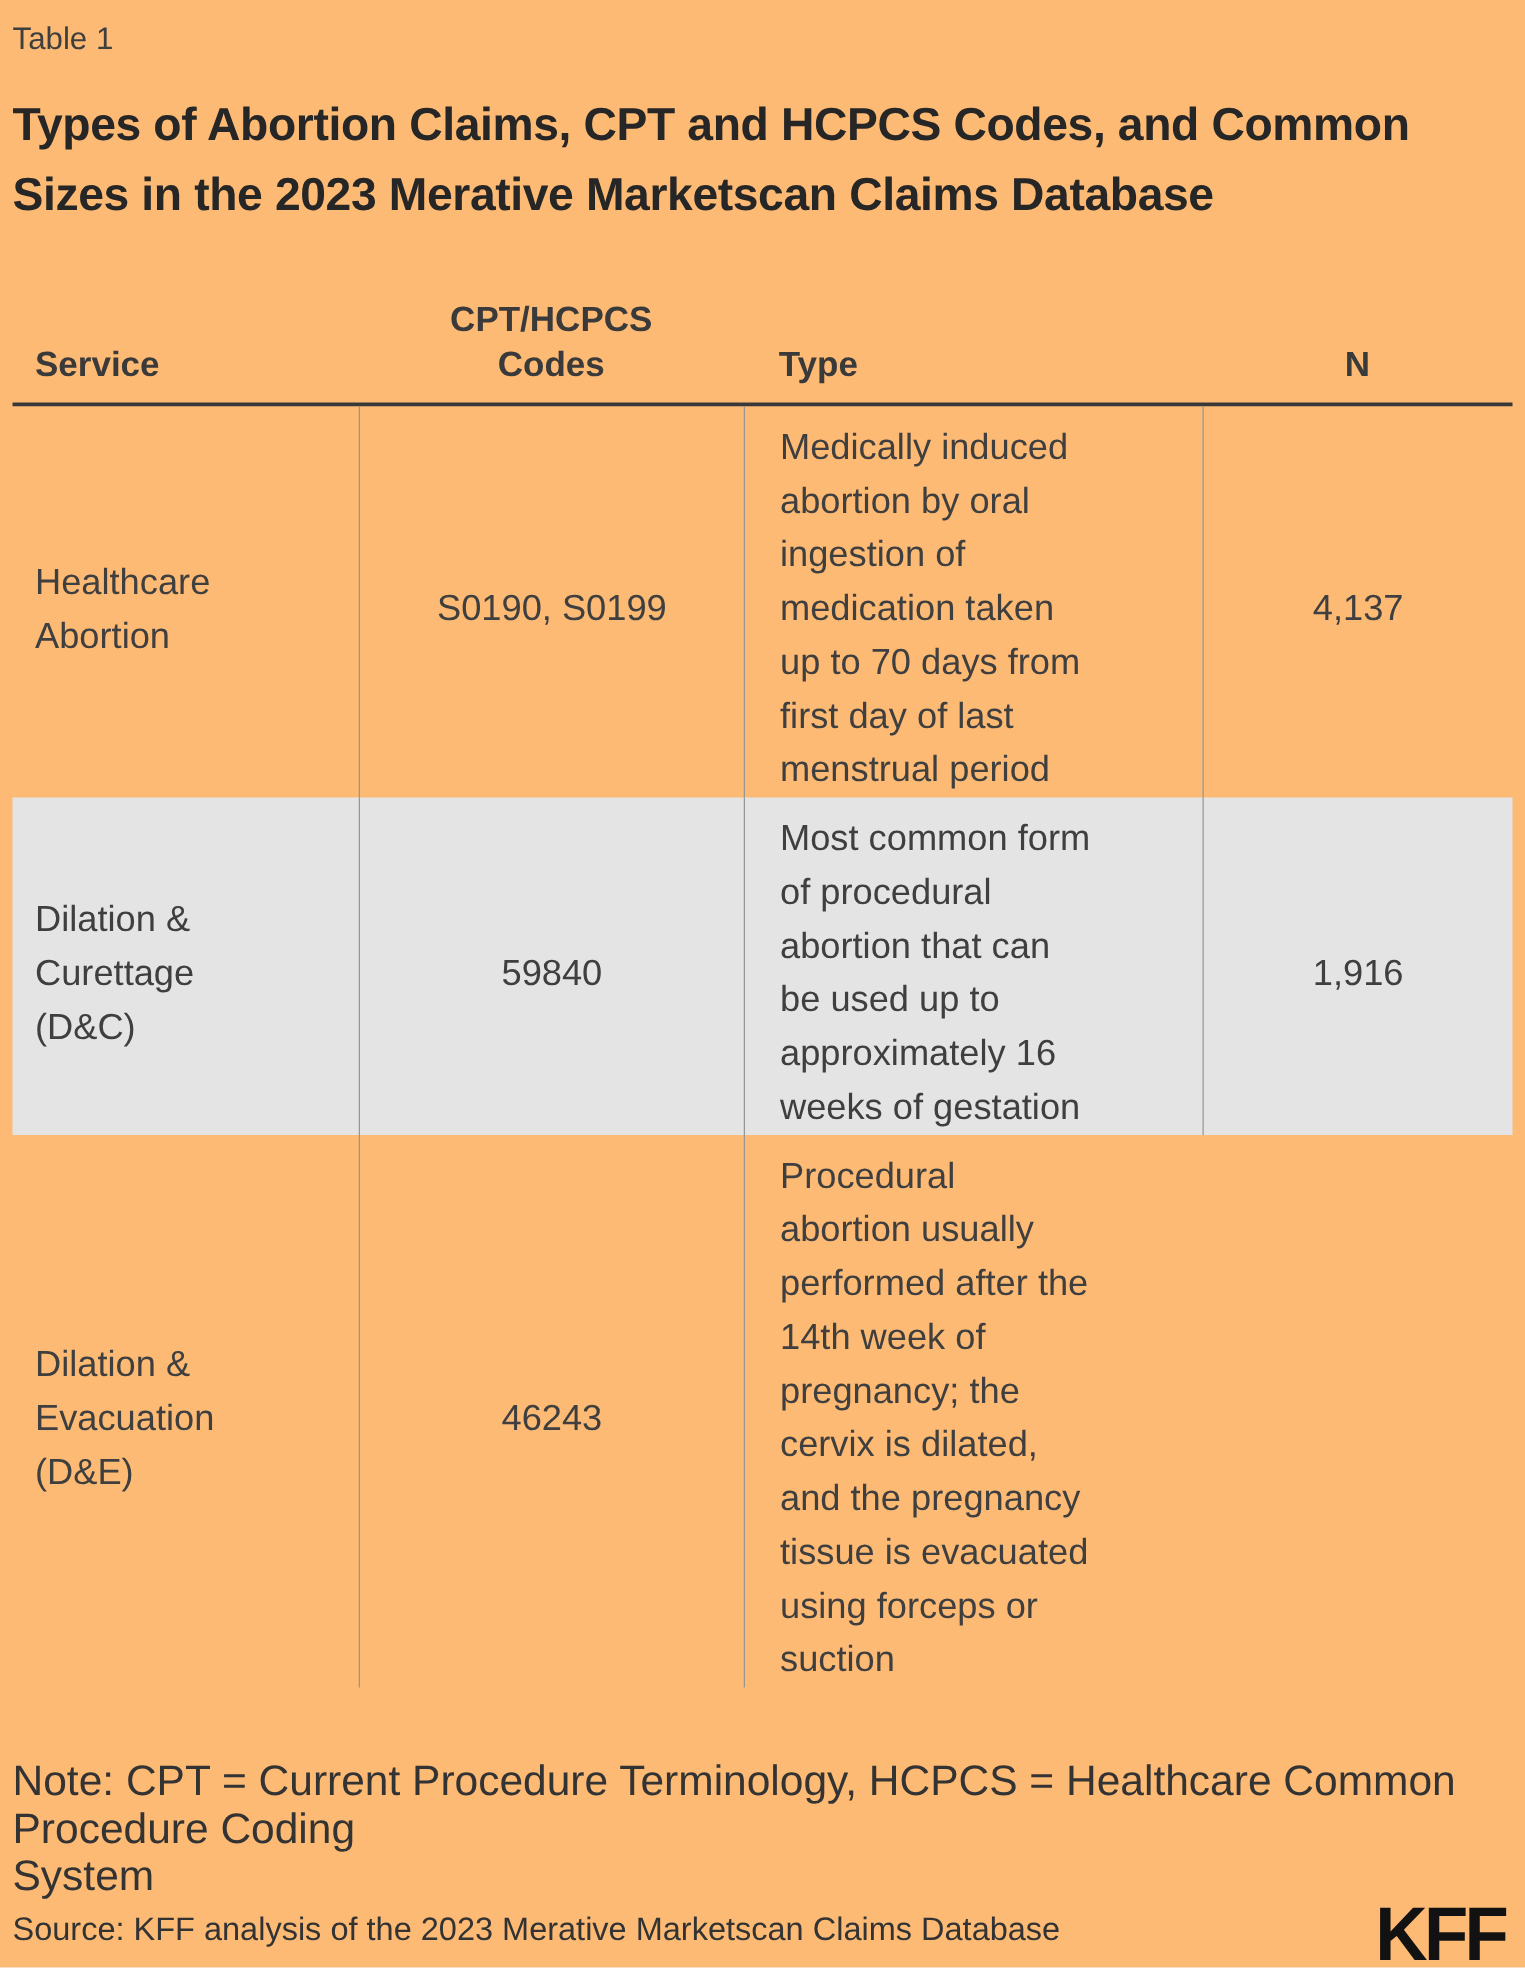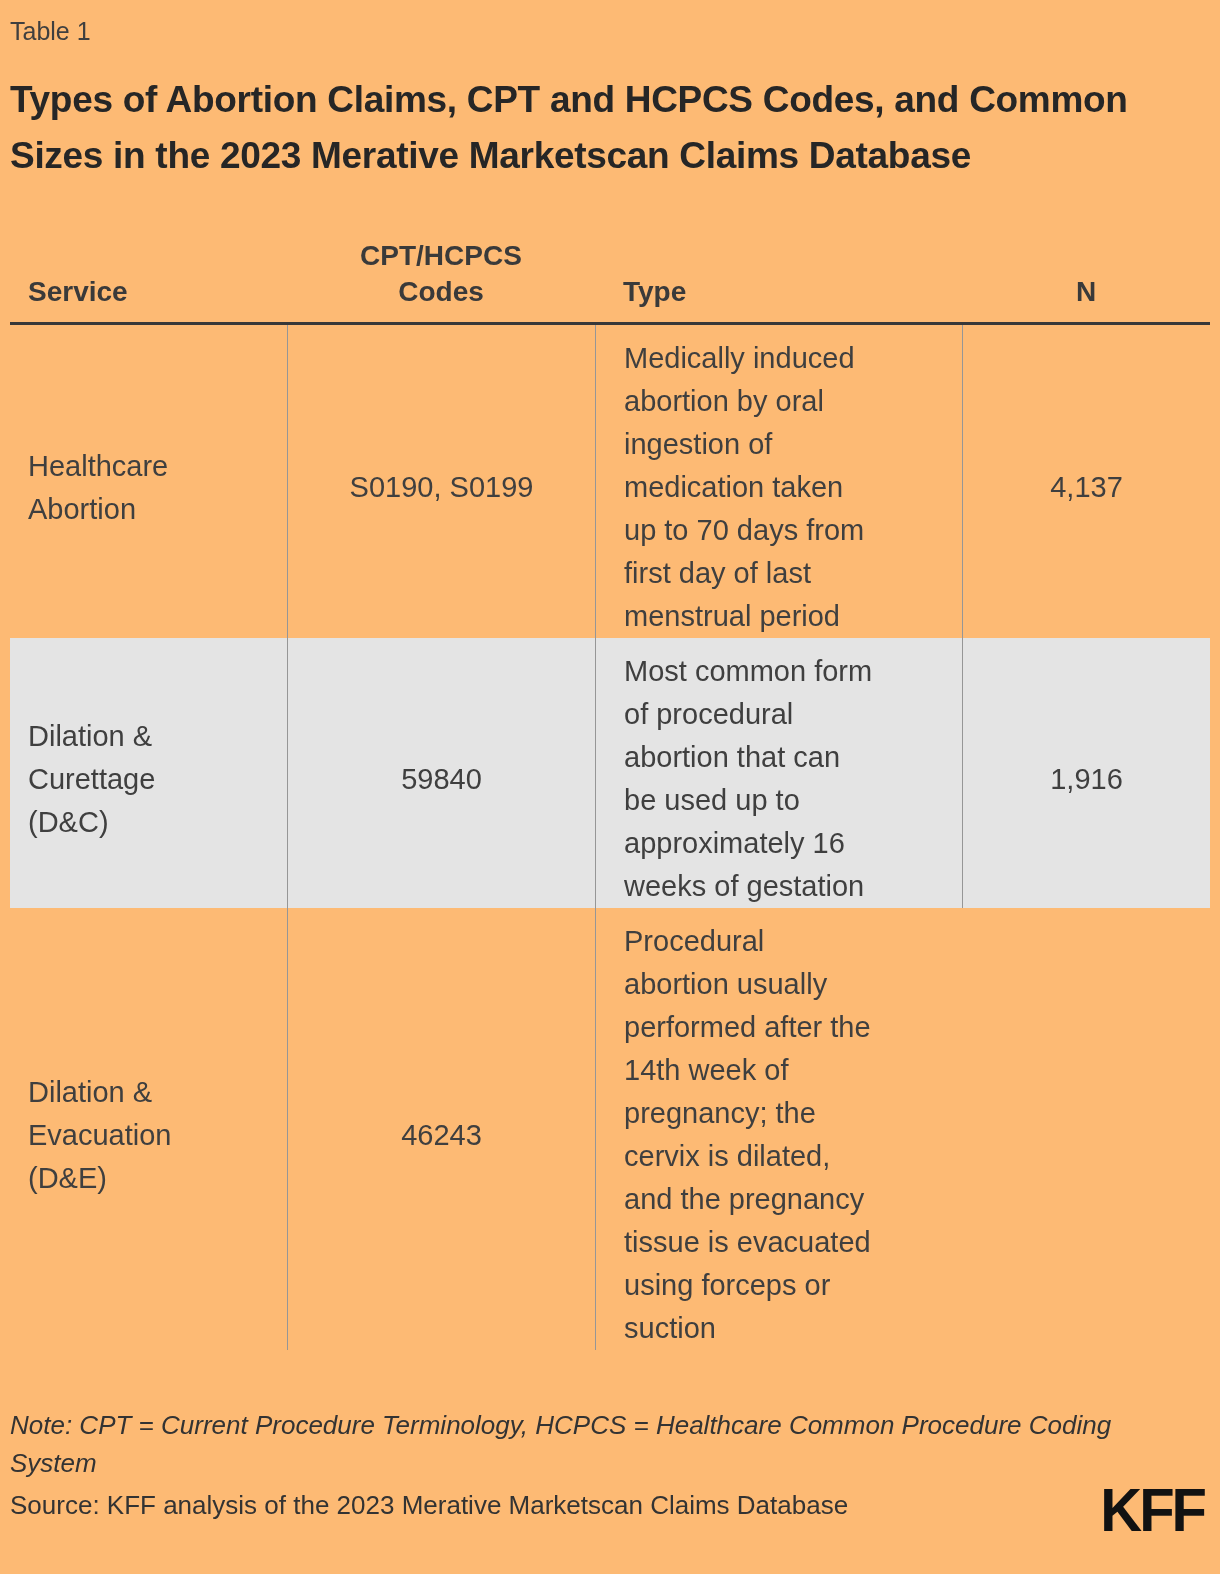--- a/index.html
+++ b/index.html
@@ -72,26 +72,25 @@
     white-space: pre-line;
   }
   .td + .td { border-left: 1.5px solid #969696; }
   .td.c-service { padding-left: 18px; }
   .td.c-codes   { justify-content: center; text-align: center; }
   .td.c-type    { padding-left: 28px; padding-right: 18px; }
   .td.c-n       { justify-content: center; text-align: center; }
 
   .note {
     margin-top: 56px;
-    font-size: 26px;
+    font-size: 34px;
     line-height: 38px;
     color: #333333;
     white-space: pre-line;
     max-width: 1180px;
-    font-style: italic;
   }
   .footer-row {
     margin-top: 4px;
     display: flex;
     justify-content: space-between;
     align-items: flex-start;
     width: 1200px;
   }
   .source {
     font-size: 26px;

